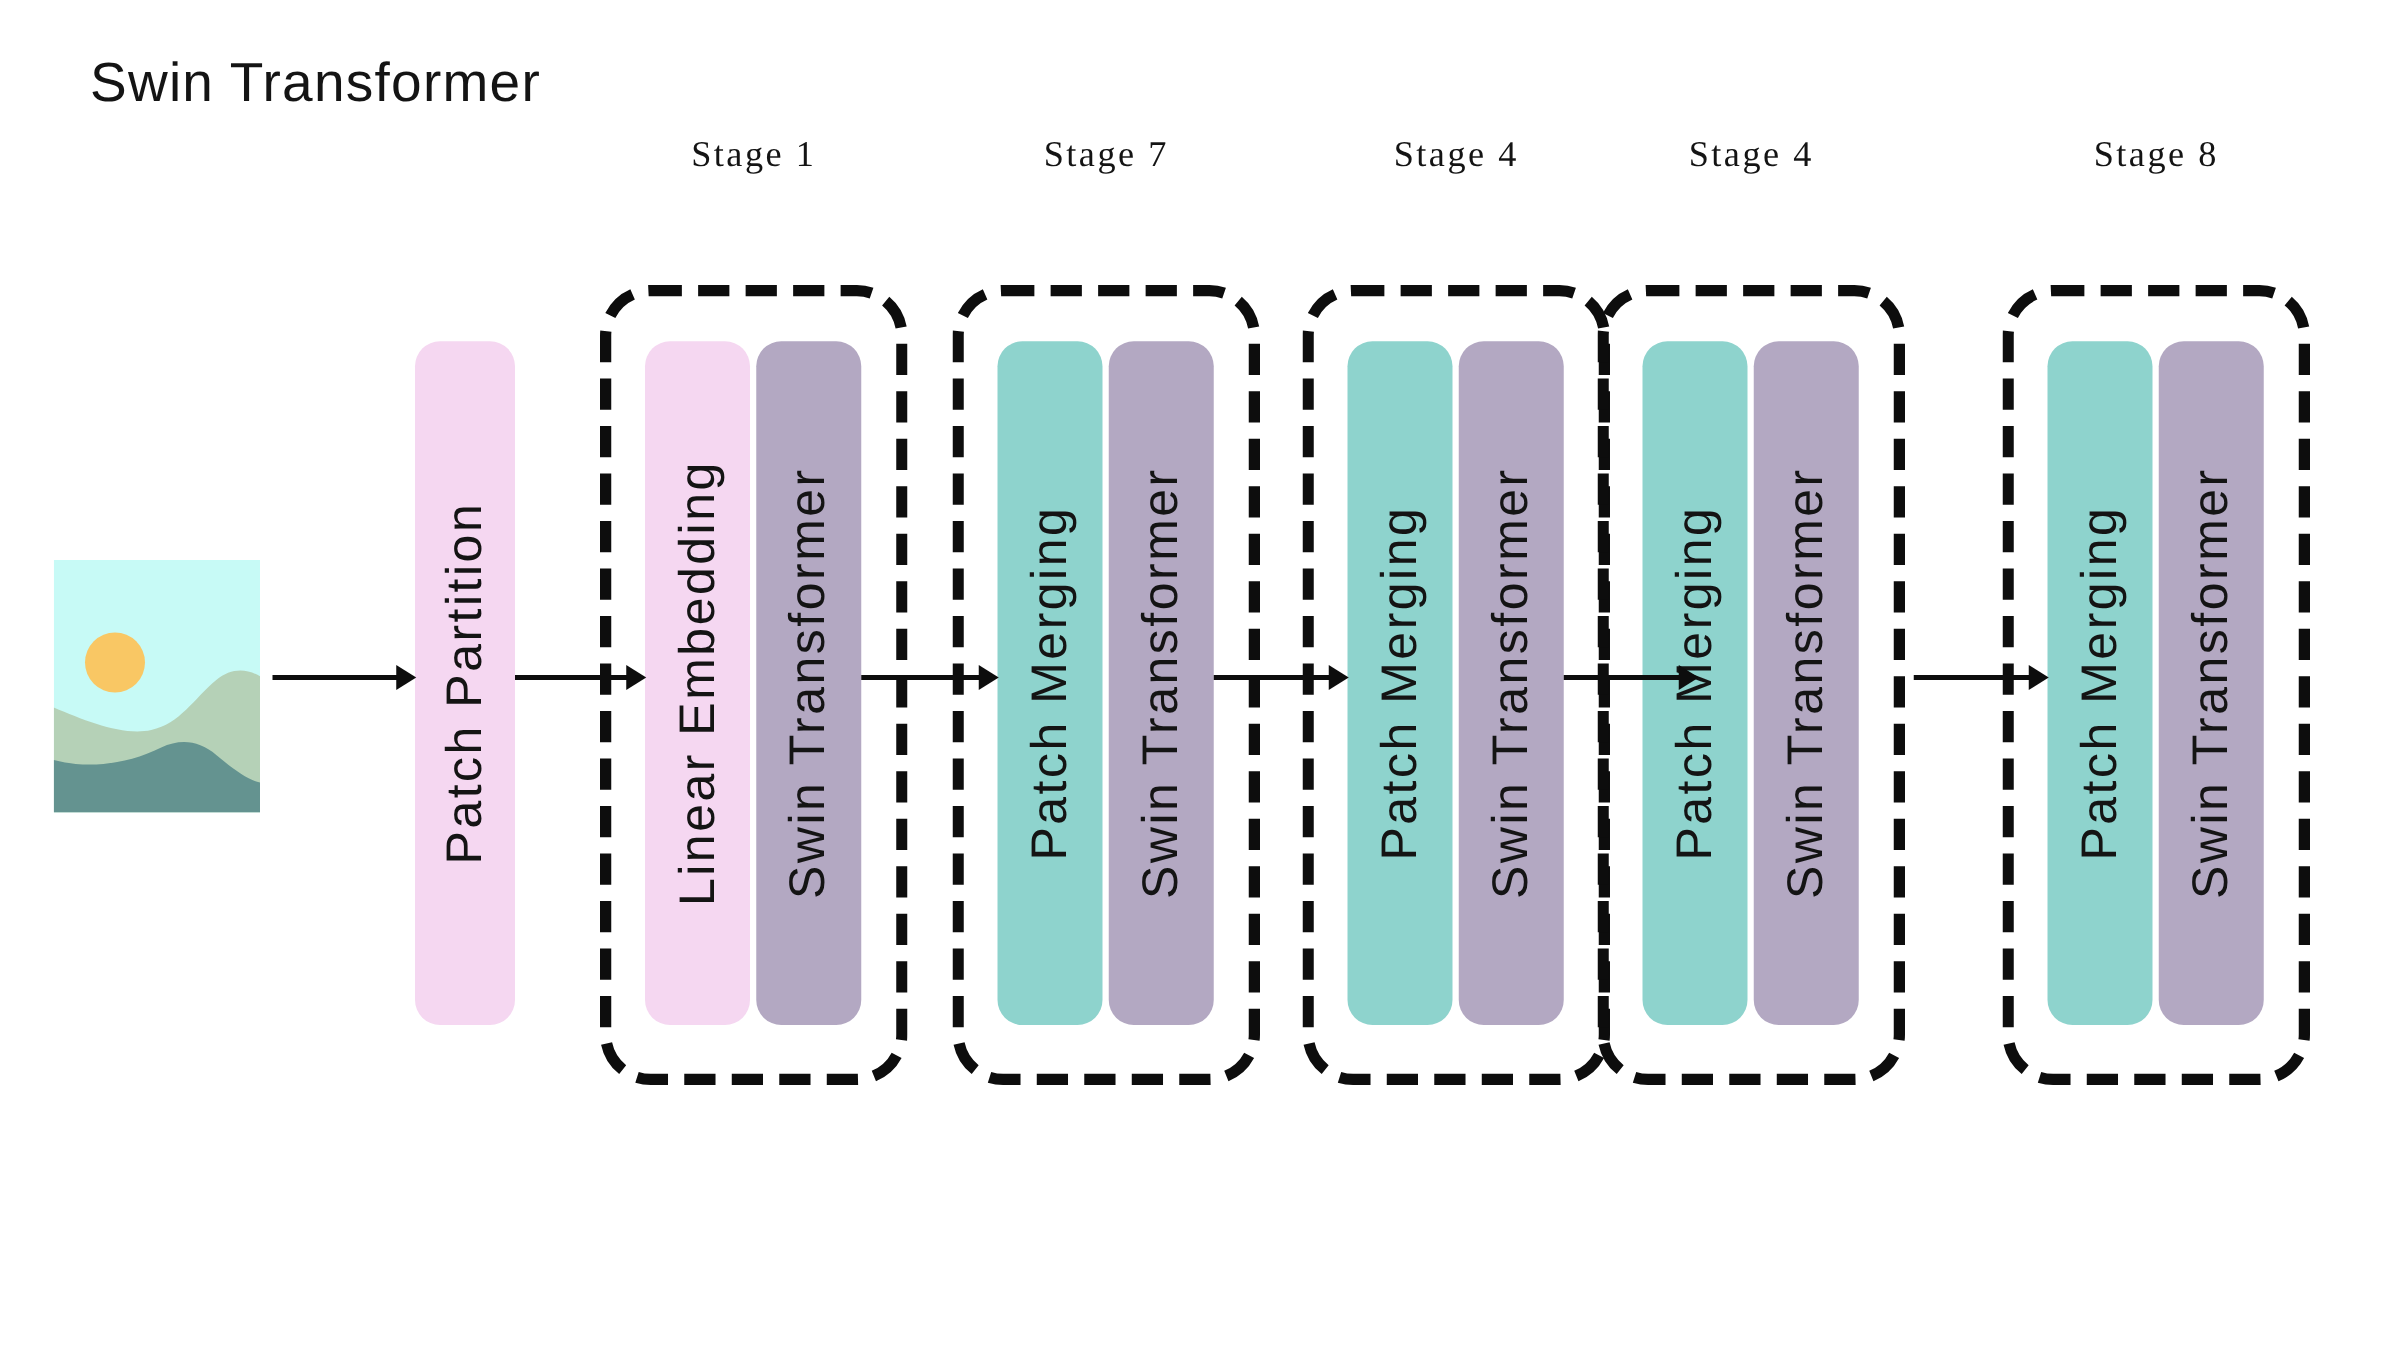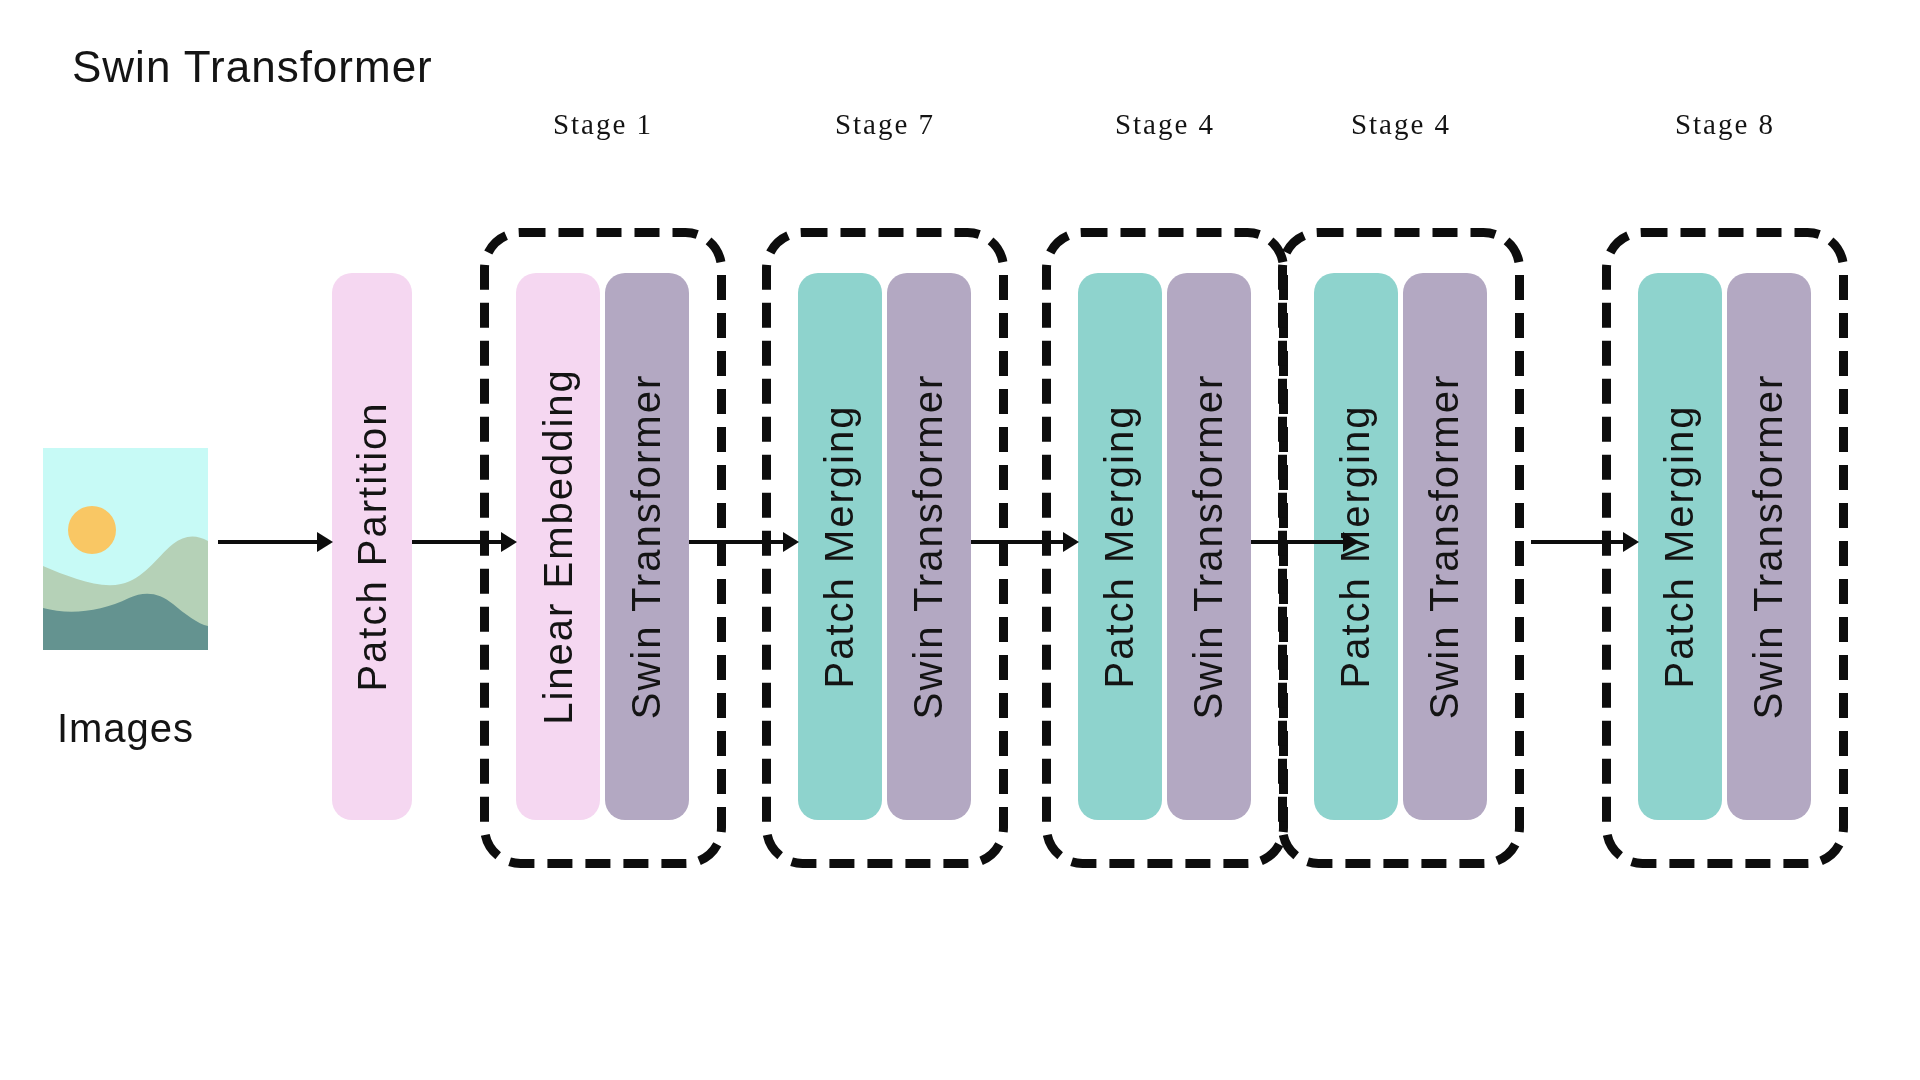--- a/index.html
+++ b/index.html
@@ -116,21 +116,20 @@
 
   <div class="title">Swin Transformer</div>
 
   <svg class="input-img" width="165" height="202" viewBox="0 0 165 202">
     <rect x="0" y="0" width="165" height="202" fill="var(--sky)"></rect>
     <circle cx="49" cy="82" r="24" fill="var(--sun)"></circle>
     <path d="M0,118 C 26,129 56,141 78,136 C 101,131 112,111 130,96 C 141,87 153,86 165,93 L165,202 L0,202 Z" fill="var(--hill_light)"></path>
     <path d="M0,160 C 26,167 58,164 86,150 C 101,143 116,144 130,156 C 142,166 155,176 165,178 L165,202 L0,202 Z" fill="var(--hill_dark)"></path>
   </svg>
 
-  <div class="images-label">Images</div>
 
   <div class="pill c-pink patch-partition">
     <span class="vtext">Patch Partition</span>
   </div>
 
   <div id="stages">
   <div class="stage" style="left: 480px;">
     <div class="stage-label">Stage 1</div>
     <svg class="stage-box" width="246" height="640" viewBox="0 0 246 640">
       <rect x="4.5" y="4.5" width="237" height="631" rx="36" fill="none" stroke="var(--line)" stroke-width="9" stroke-dasharray="25 13"></rect>

